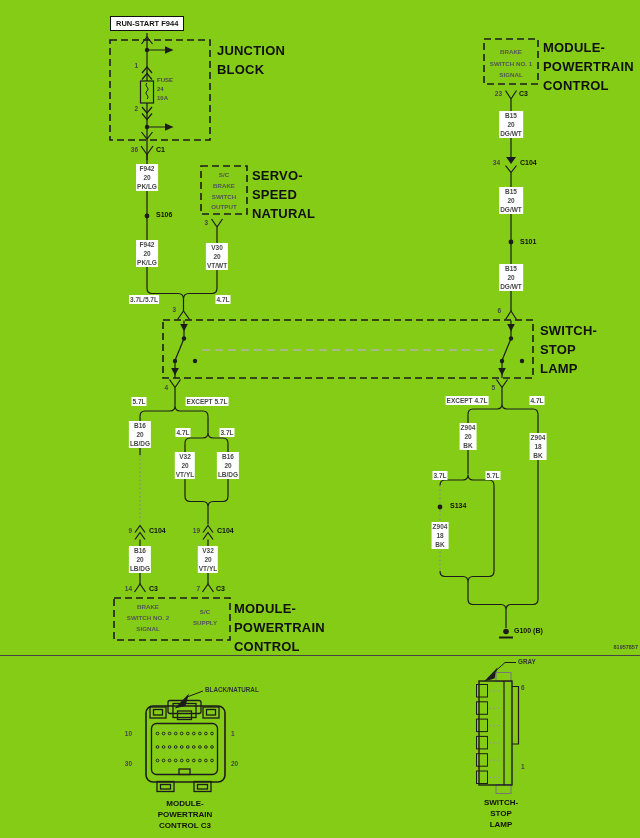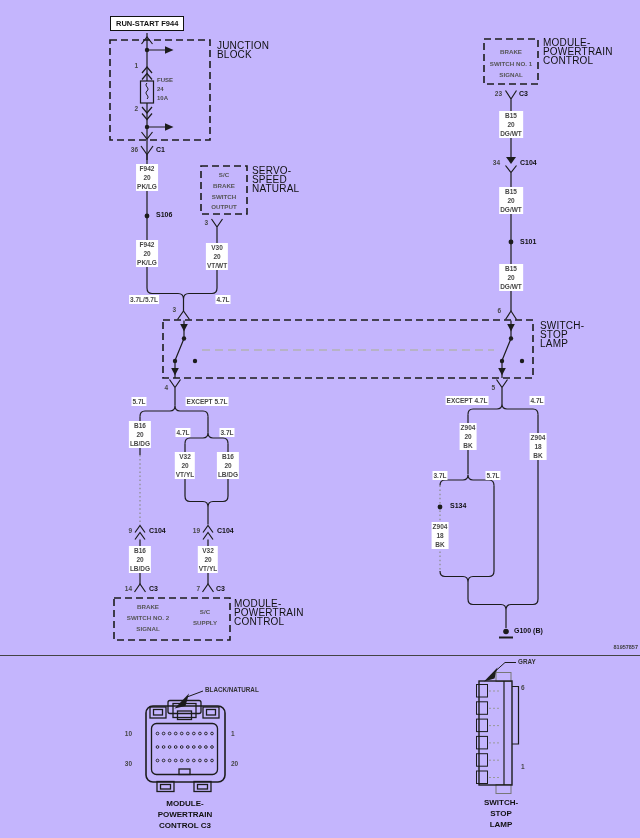--- a/index.html
+++ b/index.html
@@ -1,24 +1,24 @@
 <!DOCTYPE html>
 <html><head>
 <meta charset="utf-8">
 <style>
   html,body{margin:0;padding:0;background:#e8e8e8;}
-  #stage{position:relative;width:640px;height:838px;background:#c4b5fd;overflow:hidden;
+  #stage{position:relative;width:640px;height:838px;background:#84cc16;overflow:hidden;
          font-family:"Liberation Sans",sans-serif;}
   #lines{position:absolute;left:0;top:0;}
   .lbl{position:absolute;font-weight:bold;color:#3d3d3d;white-space:pre-line;line-height:1.3;}
   .wire{position:absolute;font-weight:bold;font-size:6.5px;line-height:9px;text-align:center;
         transform:translateX(-50%);background:#fff;padding:0 1px;color:#474747;white-space:pre-line;}
   .pin{position:absolute;font-weight:bold;font-size:6.5px;color:#474747;text-align:right;}
   .conn{position:absolute;font-weight:800;font-size:7px;color:#111;}
-  .hdr{position:absolute;font-weight:400;font-size:10px;line-height:9px;color:#111;
+  .hdr{position:absolute;font-weight:700;font-size:13px;line-height:19px;color:#111;
        letter-spacing:.2px;white-space:pre-line;}
   .boxtxt{position:absolute;font-weight:bold;font-size:6.2px;text-align:center;color:#555;
           white-space:pre-line;transform:translateX(-50%);}
   .cap{position:absolute;font-weight:800;font-size:8px;line-height:11px;text-align:center;
        transform:translateX(-50%);color:#111;white-space:pre-line;}
   .runstart{position:absolute;left:110px;top:16px;border:1.6px solid #111;padding:2px 5px;
             font-weight:800;font-size:7.5px;color:#111;background:#fff;}
   .sheet{position:absolute;right:2px;top:644px;font-weight:bold;font-size:5.5px;color:#3d3d3d;}
 </style>
 </head>

